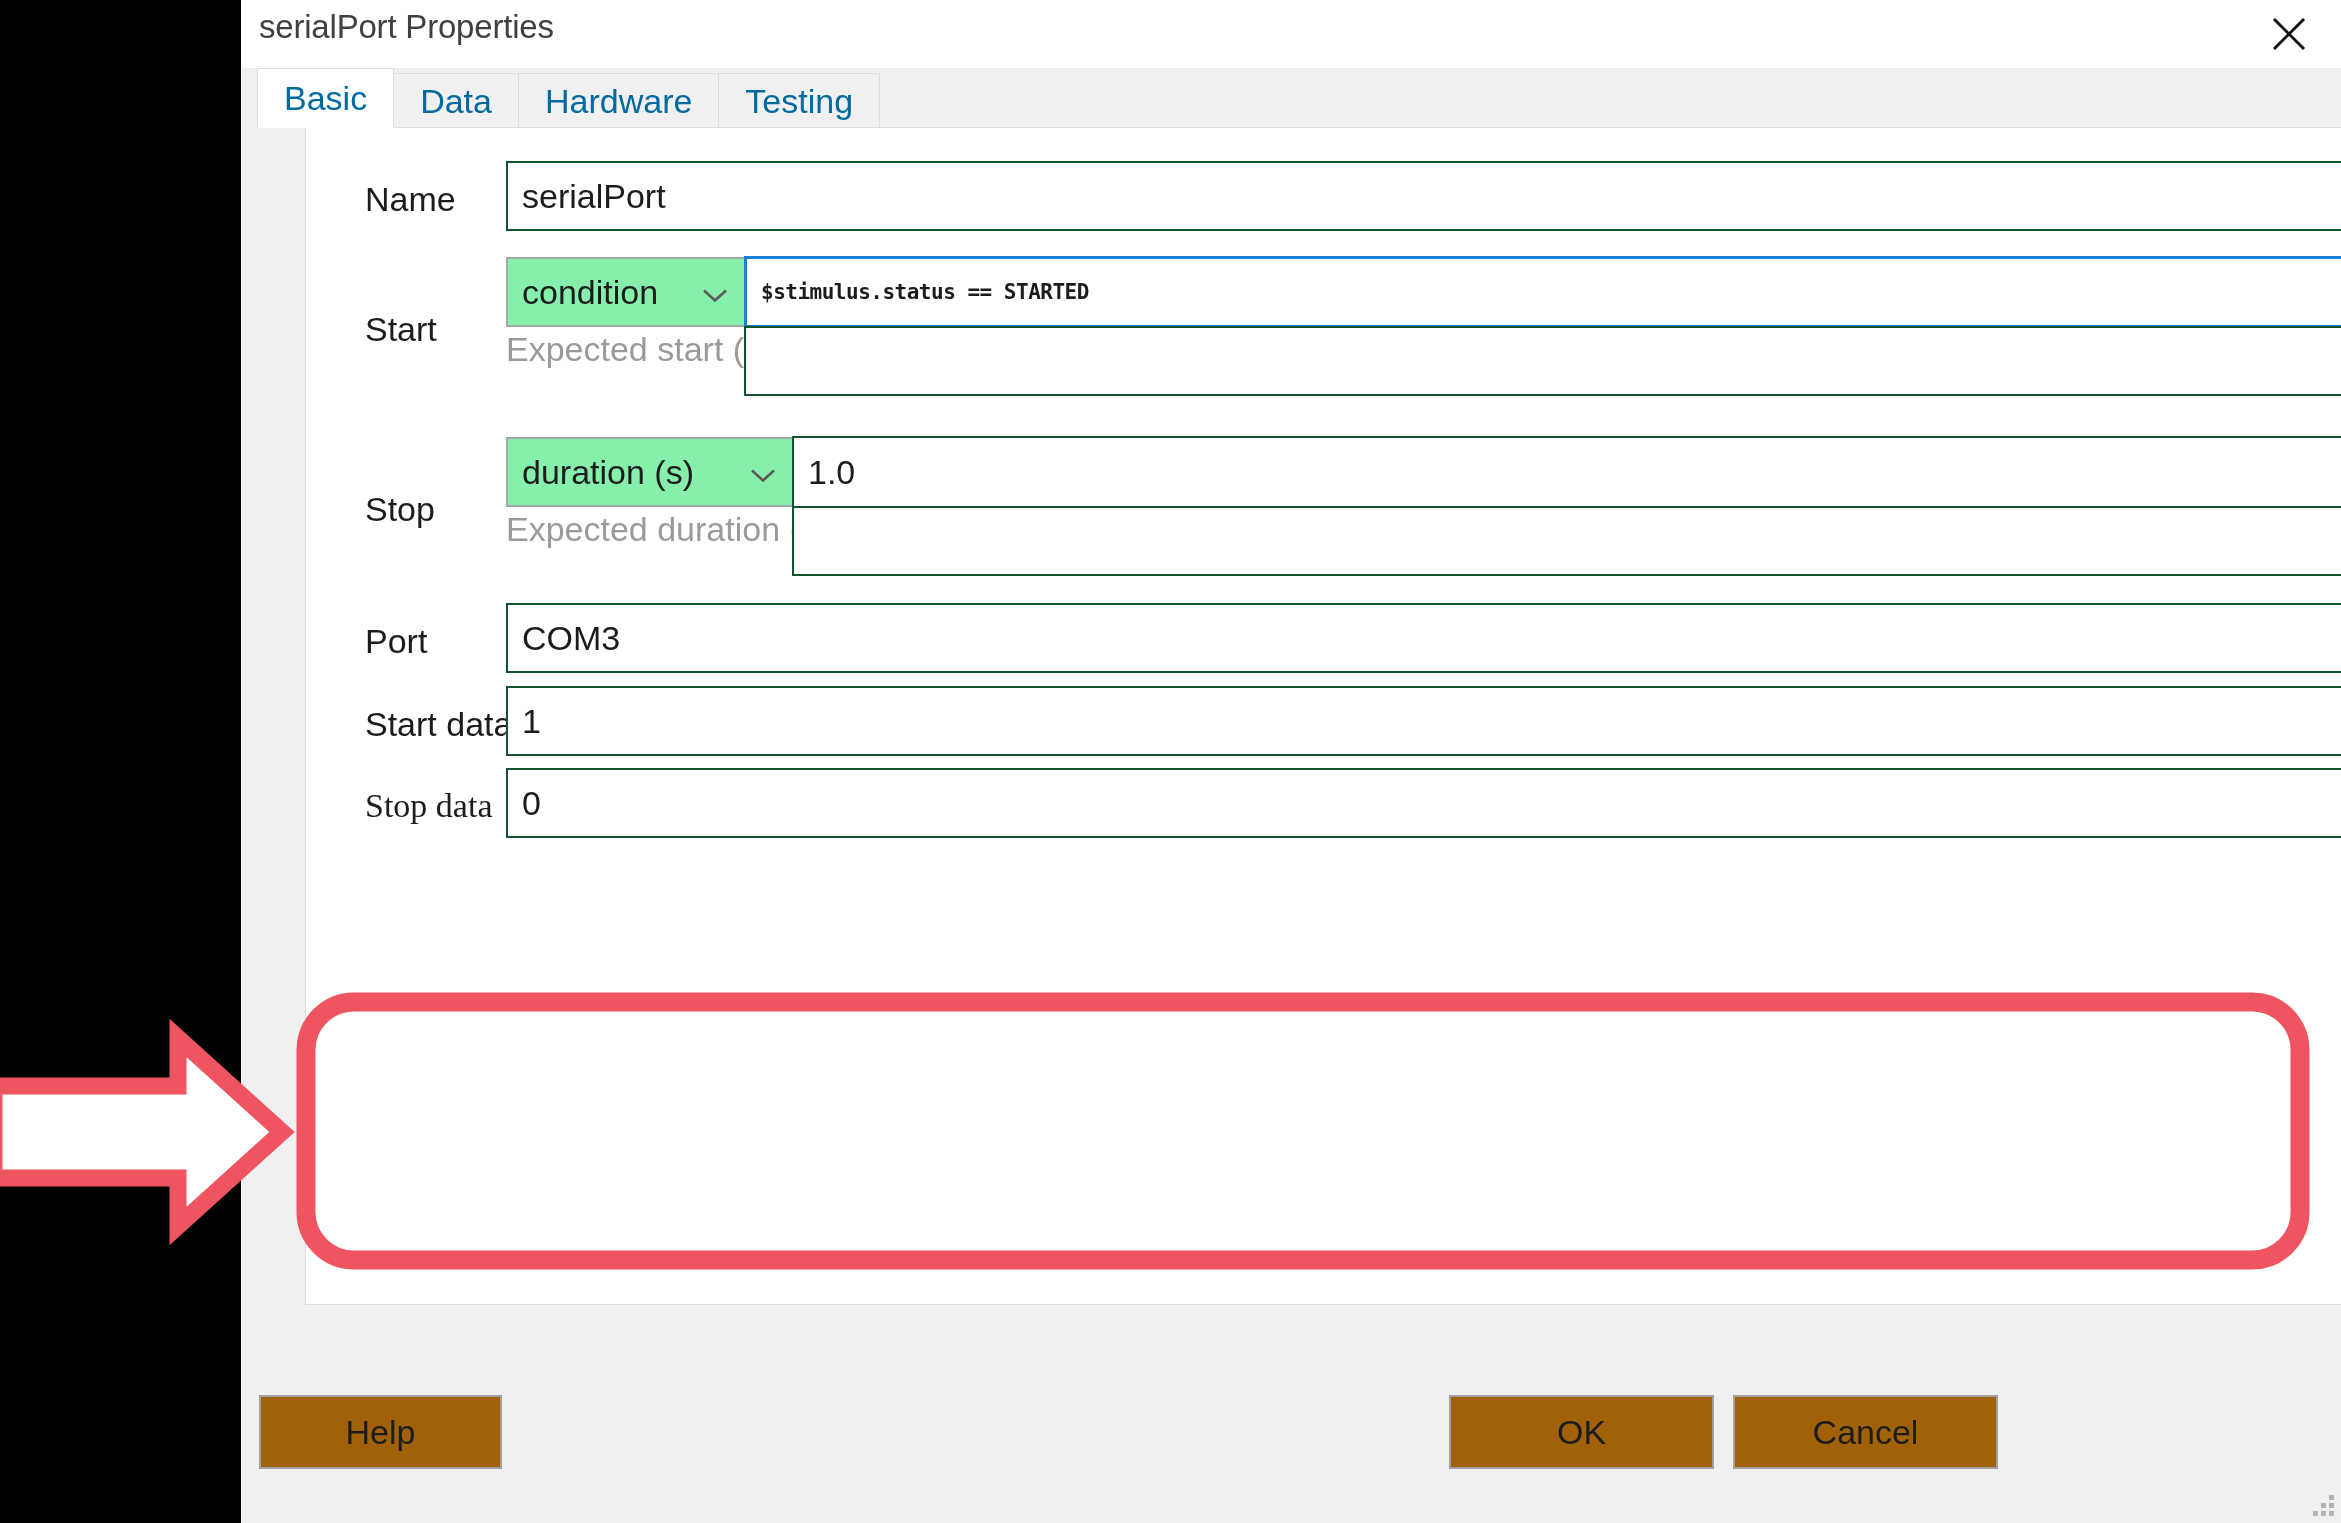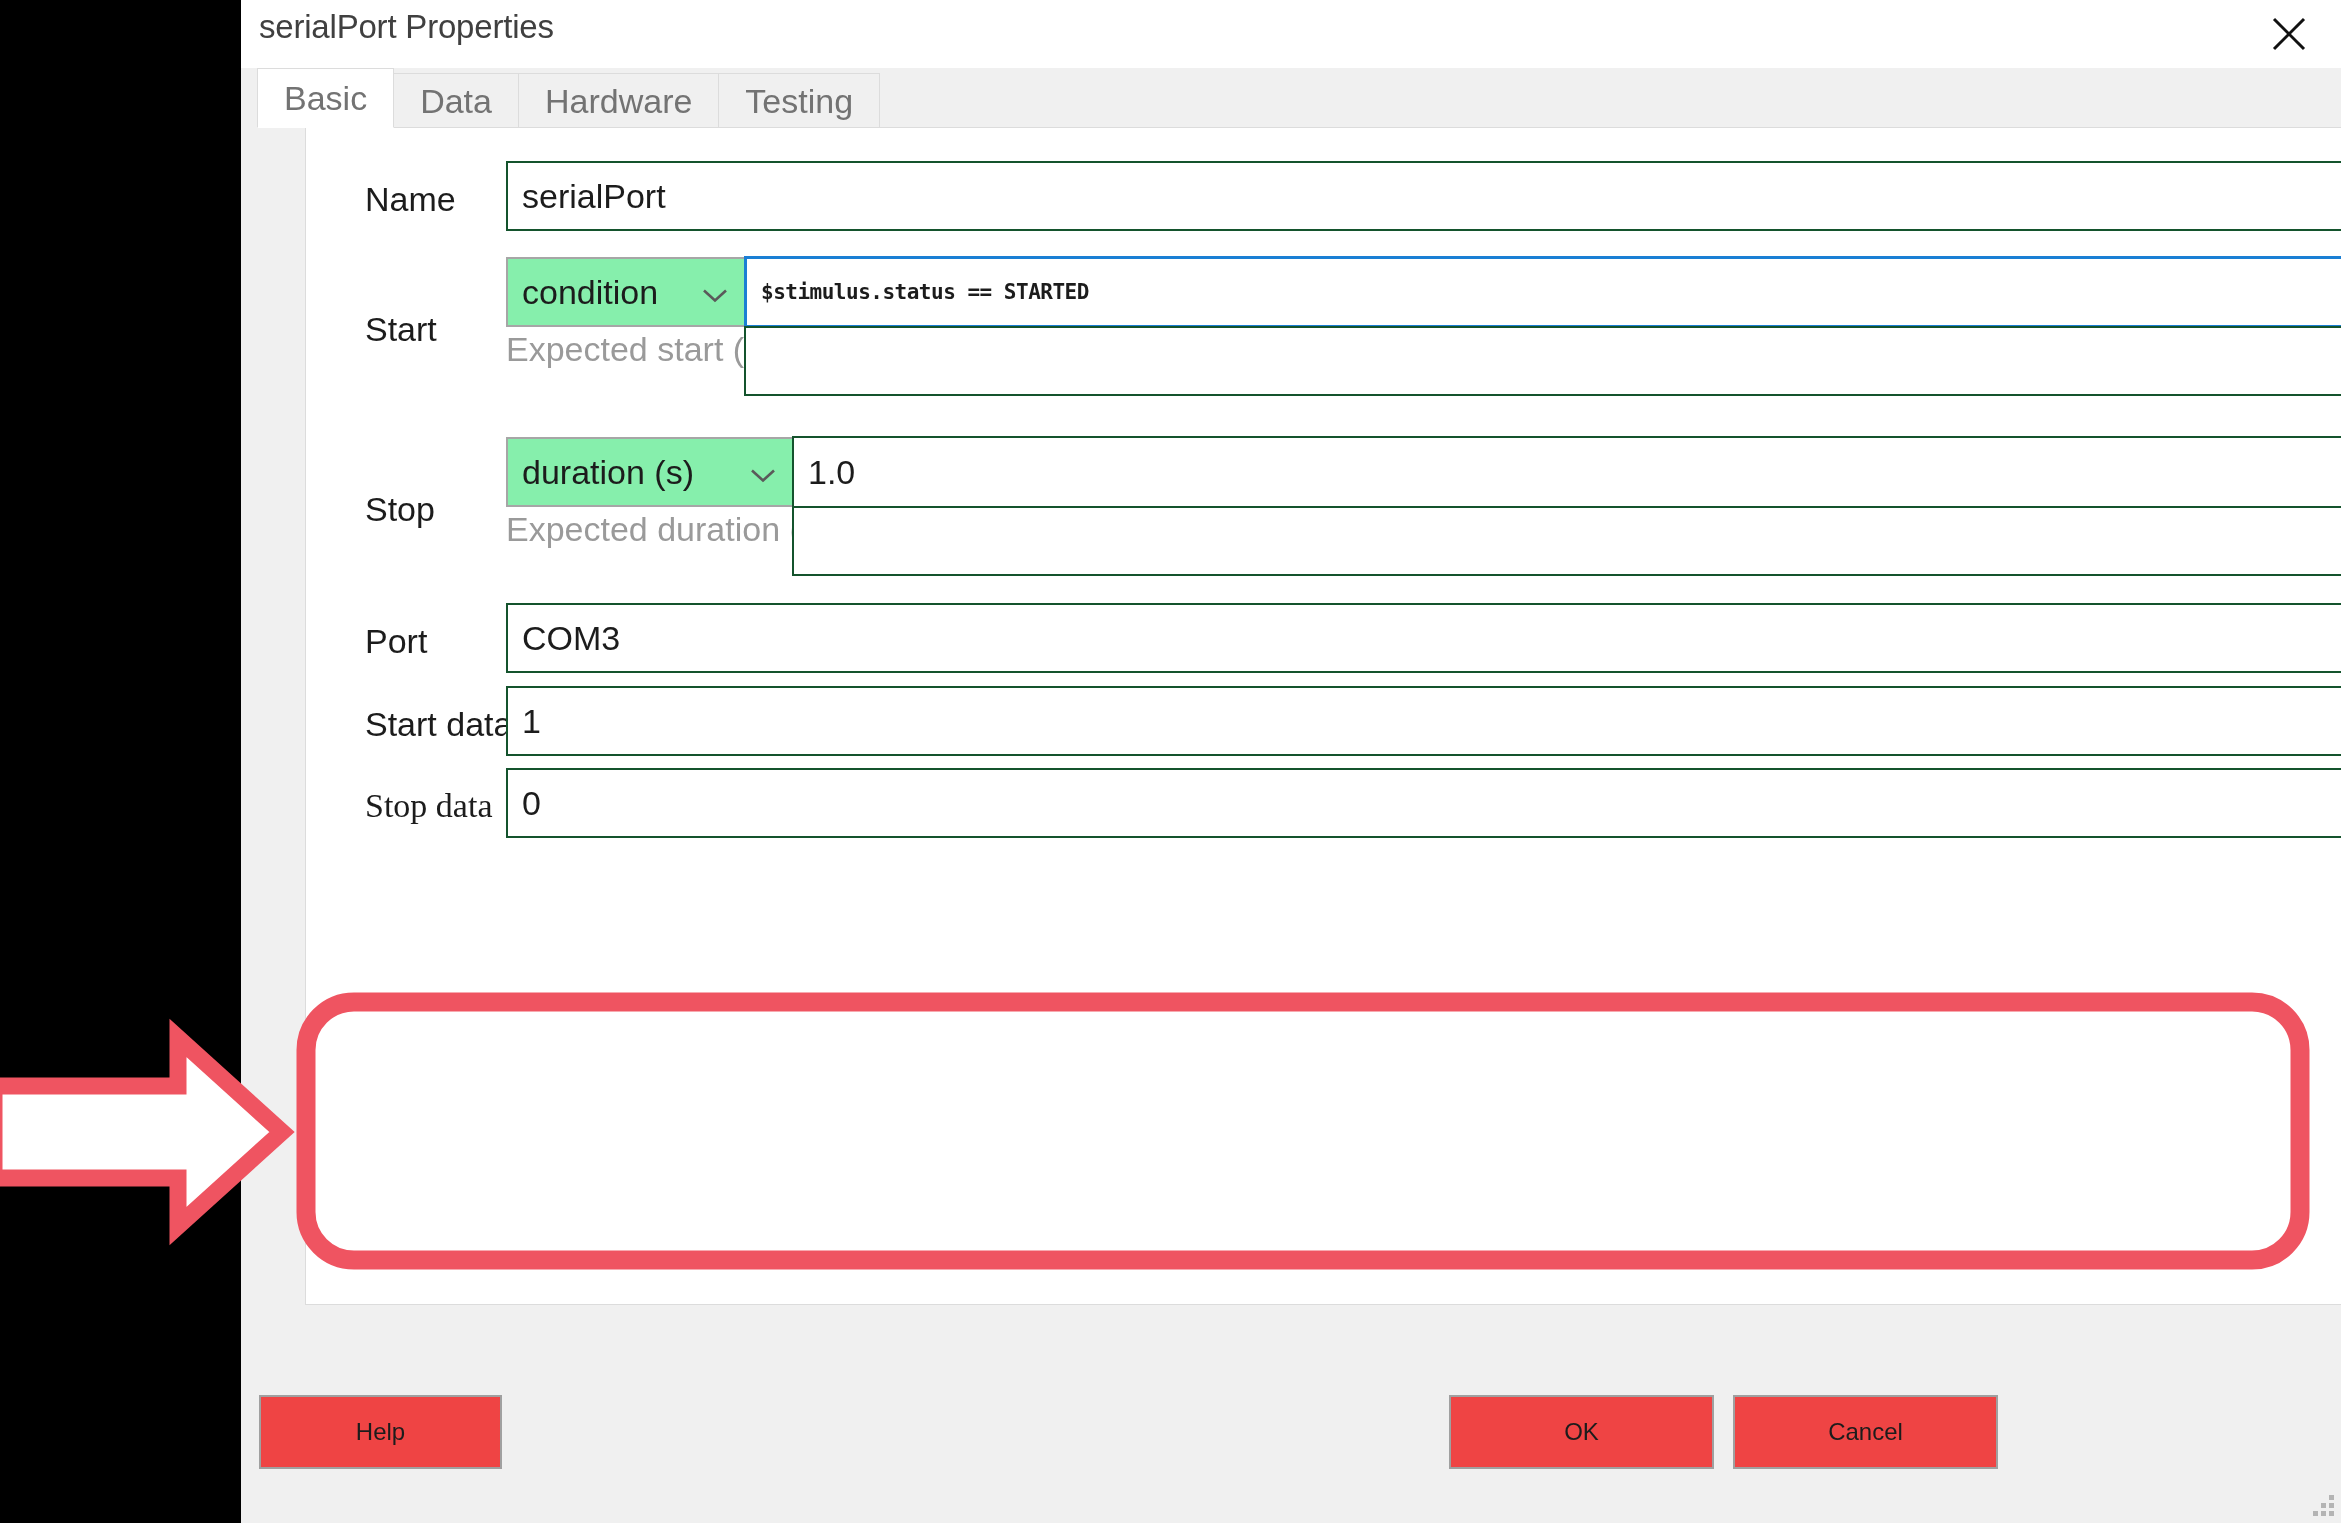--- a/index.html
+++ b/index.html
@@ -79,21 +79,21 @@
     height: 60px;
   }
   .tab {
     height: 55px;
     box-sizing: border-box;
     display: flex;
     align-items: center;
     justify-content: center;
     padding: 0 26px;
     font-size: 34px;
-    color: #737373;
+    color: #0369a1;
     background: #f0f0f0;
     border: 1px solid #dcdcdc;
     border-bottom: none;
     margin-right: -1px;
     cursor: pointer;
     white-space: nowrap;
   }
   .tab.active {
     background: #ffffff;
     border: 1px solid #dcdcdc;
@@ -188,23 +188,23 @@
     position: absolute;
     left: 0;
     top: 1305px;
     width: 2100px;
     height: 218px;
     background: #f0f0f0;
   }
   .btn {
     position: absolute;
     box-sizing: border-box;
-    background: #ef4444;
+    background: #a16207;
     border: 2px solid #a0a0a0;
-    font-size: 24px;
+    font-size: 34px;
     color: #1c1c1c;
     display: flex;
     align-items: center;
     justify-content: center;
     cursor: pointer;
     white-space: nowrap;
   }
   .grip {
     position: absolute;
     right: 6px;

